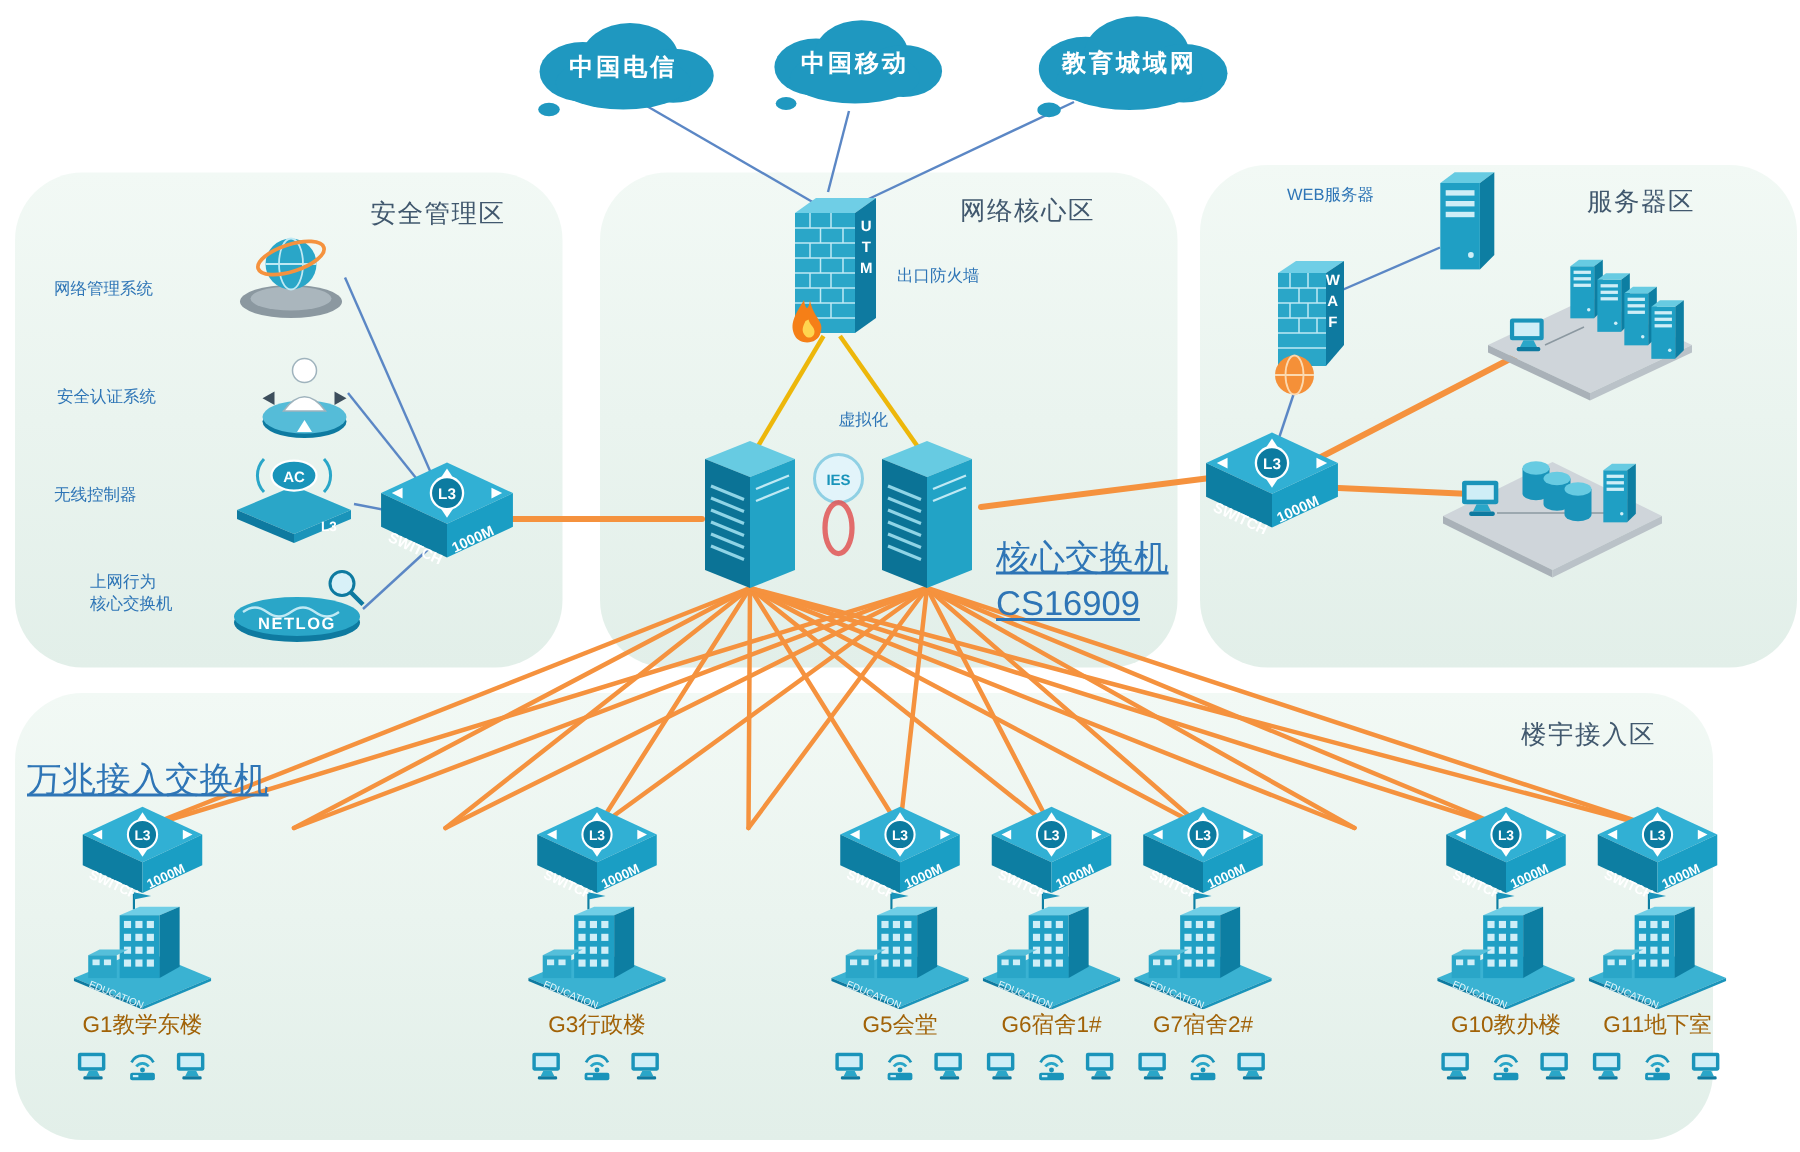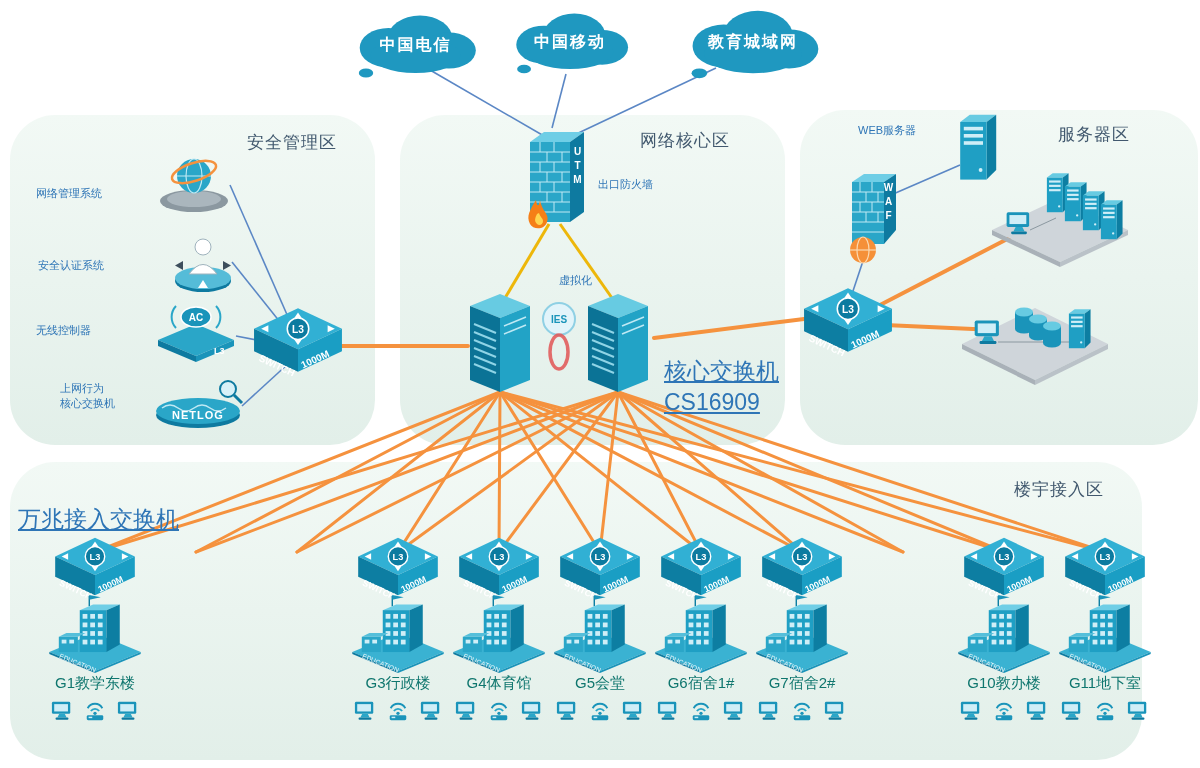--- a/index.html
+++ b/index.html
@@ -9,21 +9,21 @@
   .zone-title { position:absolute; color:#41586e; font-size:17px; letter-spacing:1px; z-index:3; }
   .lines { position:absolute; left:0; top:0; z-index:1; pointer-events:none; }
   .dev { position:absolute; z-index:2; }
   .dev3 { position:absolute; z-index:3; }
   .lbl { position:absolute; color:#2e75b6; font-size:11px; z-index:3; white-space:pre-line; line-height:1.35; }
   .lbl.big { font-size:23px;text-decoration:underline; }
   .cloud { position:absolute; z-index:2; }
   .cloud .clabel { position:absolute; left:0; right:0; top:27px; text-align:center; color:#fff; font-size:16px; font-weight:bold; letter-spacing:2px; }
   .bgroup { position:absolute; top:536px; width:110px; display:flex; flex-direction:column; align-items:center; z-index:2; }
   .bgroup .bld { margin-top:-6px; }
-  .blabel { color:#0f766e; font-size:15px; margin-top:1px; white-space:nowrap; }
+  .blabel { color:#a16207; font-size:15px; margin-top:1px; white-space:nowrap; }
   .devrow { display:flex; gap:9px; margin-top:7px; }
   .vtext { position:absolute; color:#fff; font-weight:bold; writing-mode:vertical-lr; text-orientation:upright; letter-spacing:3px; font-size:10px; z-index:3; }
   svg text { font-family:"Liberation Sans","DejaVu Sans",sans-serif; }
 </style>
 </head>
 <body>
 
 <svg width="0" height="0" style="position:absolute" aria-hidden="true">
   <symbol id="sym-switch" viewBox="0 0 90 68">
     <polygon points="45,2 88,22 45,42 2,22" fill="#31b0d4"></polygon>
@@ -434,40 +434,20 @@
         </svg>
       <svg width="24" height="22">
           <use href="#sym-ap"></use>
         </svg>
       <svg width="24" height="22">
           <use href="#sym-pc"></use>
         </svg>
     </div>
   </div>
 
-  <div class="bgroup" style="left:444px">
-    <svg width="84" height="63">
-        <use href="#sym-switch"></use>
-      </svg>
-    <svg class="bld" width="96" height="80">
-        <use href="#sym-building"></use>
-      </svg>
-    <div class="blabel">G4体育馆</div>
-    <div class="devrow">
-      <svg width="24" height="22">
-          <use href="#sym-pc"></use>
-        </svg>
-      <svg width="24" height="22">
-          <use href="#sym-ap"></use>
-        </svg>
-      <svg width="24" height="22">
-          <use href="#sym-pc"></use>
-        </svg>
-    </div>
-  </div>
 
   <div class="bgroup" style="left:545px">
     <svg width="84" height="63">
         <use href="#sym-switch"></use>
       </svg>
     <svg class="bld" width="96" height="80">
         <use href="#sym-building"></use>
       </svg>
     <div class="blabel">G5会堂</div>
     <div class="devrow">

